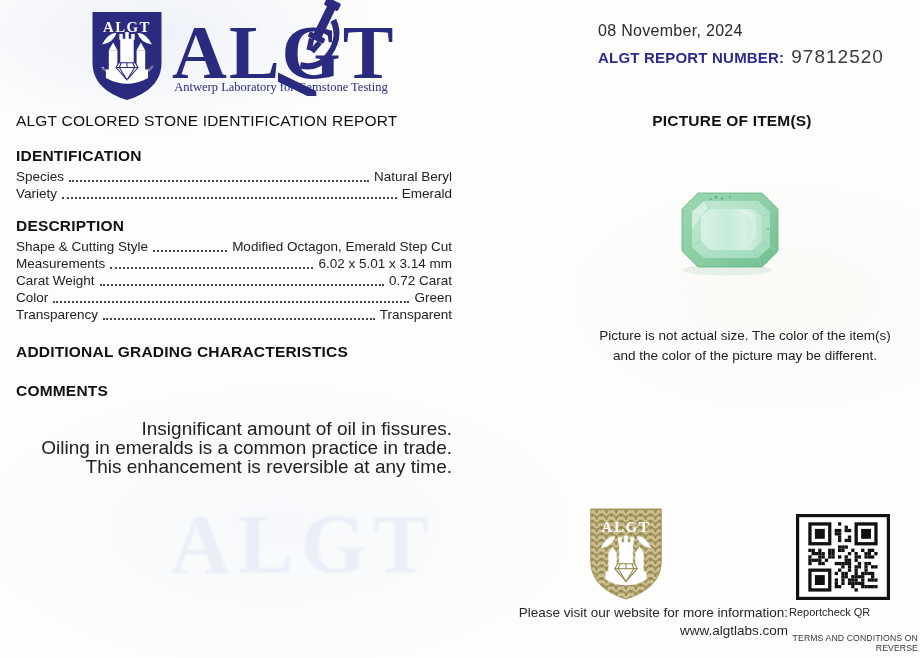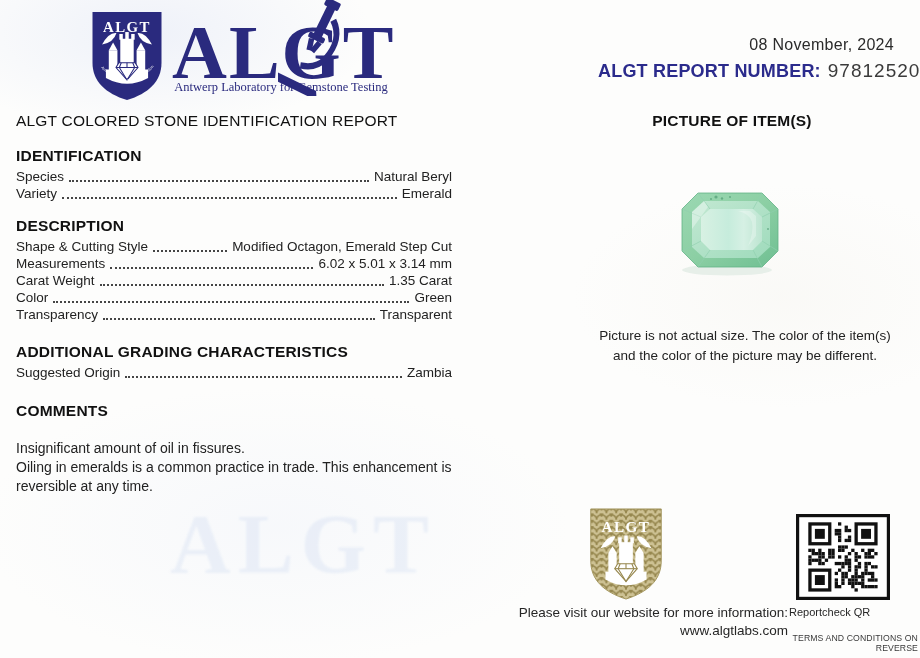--- a/index.html
+++ b/index.html
@@ -19,38 +19,38 @@
   .brand-text {
     left:172px; top:14px; font-family:"Liberation Serif", serif; font-weight:700;
     font-size:76px; line-height:76px; letter-spacing:2px; color:#2a2a7e;
   }
   .microscope { left:278px; top:-4px; }
   .tagline {
     left:166px; top:80px; width:230px; text-align:center;
     font-family:"Liberation Serif", serif; font-size:12.5px; color:#2a2a7e;
   }
   .shield-logo { left:88px; top:10px; }
-  .date-block { left:598px; top:36px; width:296px; text-align:right; }
+  .date-block { left:598px; top:22px; width:296px; text-align:left; }
   .date-line { font-size:16px; color:#2b2b2b; letter-spacing:.3px; }
   .report-line { margin-top:6px; white-space:nowrap; }
-  .report-label { font-size:18px; font-weight:700; color:#2b2b8c; letter-spacing:.2px; }
+  .report-label { font-size:15px; font-weight:700; color:#2b2b8c; letter-spacing:.2px; }
   .report-number { font-size:19px; color:#3a3a3a; letter-spacing:1px; margin-left:7px; }
 
   
   .leftcol { left:16px; top:112px; width:436px; }
   .doc-title { font-size:15.5px; font-weight:400; color:#111; margin-bottom:17px; letter-spacing:.2px; }
   .sec { margin-bottom:15px; }
   .sec-head { font-size:15.5px; font-weight:700; color:#111; margin-bottom:3px; letter-spacing:.2px; }
   .row { display:flex; align-items:flex-start; font-size:13.5px; line-height:17px; color:#222; }
   .row .lbl { white-space:nowrap; }
   .row .val { white-space:nowrap; }
   .leader { flex:1 1 auto; border-bottom:2px dotted #454545; margin:0 5px 3px 5px; align-self:flex-end; min-width:20px; }
   .sec-agc { margin-top:20px; }
   .comments { margin-top:21px; }
-  .comments p { font-size:14px; line-height:19px; color:#222; }
+  .comments p { font-size:19px; line-height:19px; color:#222;text-align:right; }
   .comments p:first-of-type { margin-top:19px; }
 
   
   .pic-head { left:560px; top:112px; width:344px; text-align:center; font-size:15.5px; font-weight:700; color:#111; letter-spacing:.2px; }
   .gem { left:678px; top:189px; }
   .disclaimer { left:558px; top:326px; width:374px; text-align:center; font-size:13.5px; line-height:19.5px; color:#222; }
 
   
   .ghost {
     left:170px; top:496px; font-family:"Liberation Serif", serif; font-weight:700;
@@ -146,41 +146,36 @@
         <span class="val">Modified Octagon, Emerald Step Cut</span>
       </div>
       <div class="row">
         <span class="lbl">Measurements</span>
         <span class="leader"></span>
         <span class="val">6.02 x 5.01 x 3.14 mm</span>
       </div>
       <div class="row">
         <span class="lbl">Carat Weight</span>
         <span class="leader"></span>
-        <span class="val">1.35 Carat</span>
+        <span class="val">0.72 Carat</span>
       </div>
       <div class="row">
         <span class="lbl">Color</span>
         <span class="leader"></span>
         <span class="val">Green</span>
       </div>
       <div class="row">
         <span class="lbl">Transparency</span>
         <span class="leader"></span>
         <span class="val">Transparent</span>
       </div>
     </div>
 
     <div class="sec sec-agc">
       <div class="sec-head">ADDITIONAL GRADING CHARACTERISTICS</div>
-      <div class="row">
-        <span class="lbl">Suggested Origin</span>
-        <span class="leader"></span>
-        <span class="val">Zambia</span>
-      </div>
     </div>
 
     <div class="comments">
       <div class="sec-head">COMMENTS</div>
       <p>Insignificant amount of oil in fissures.</p>
       <p>Oiling in emeralds is a common practice in trade. This enhancement is reversible at any time.</p>
     </div>
   </div>
 
   <div class="abs pic-head">PICTURE OF ITEM(S)</div>

